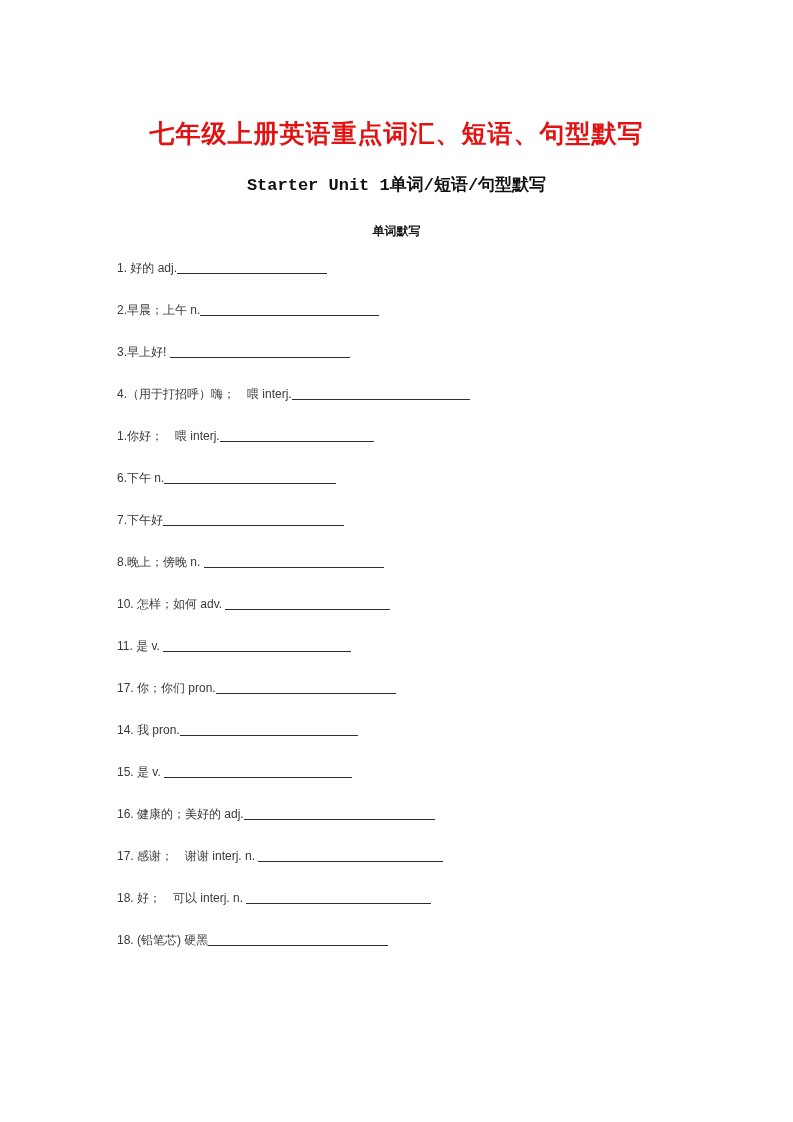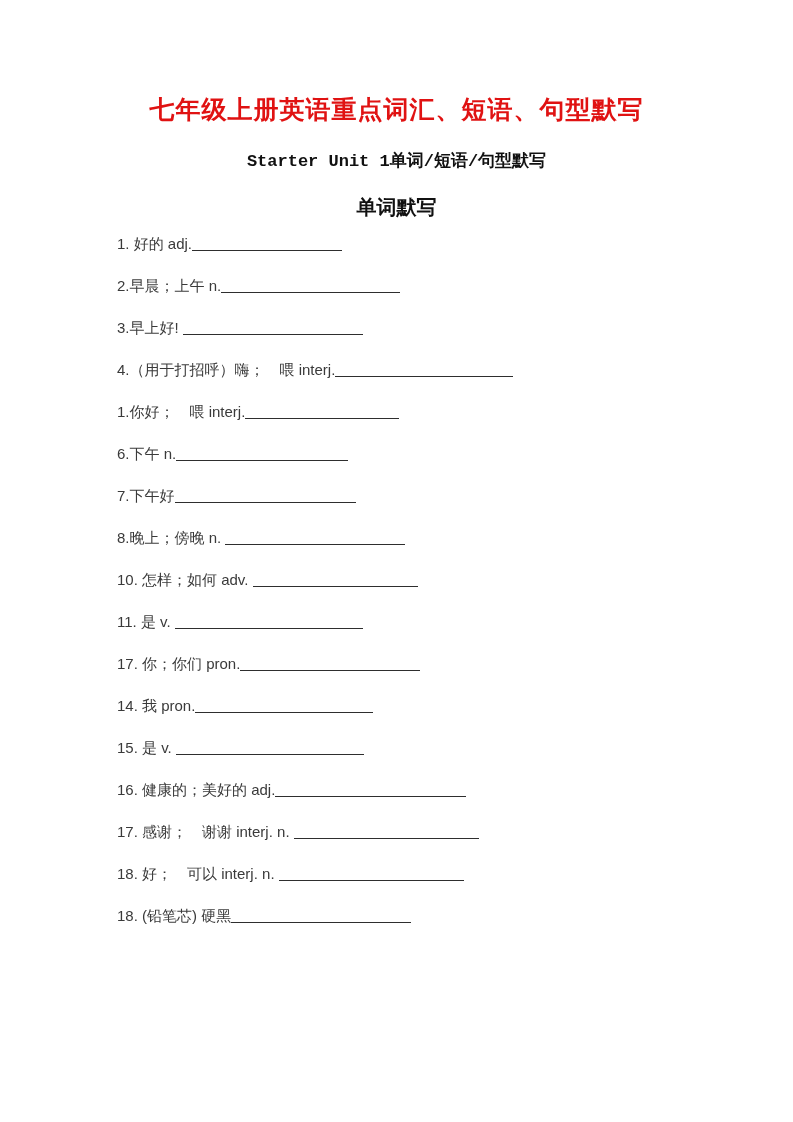--- a/index.html
+++ b/index.html
@@ -9,56 +9,56 @@
     height: 1122px;
     margin: 0 auto;
     overflow: hidden;
     font-family: "Liberation Sans", "DejaVu Sans", sans-serif;
     color: #000000;
   }
   .page {
     width: 793px;
     height: 1122px;
     background: #ffffff;
-    padding-top: 93px;
+    padding-top: 117px;
   }
   .doc-title {
     text-align: center;
     font-size: 25px;
     font-weight: bold;
     line-height: 33px;
     letter-spacing: 1px;
   }
   .doc-subtitle {
     text-align: center;
     font-size: 17px;
     font-weight: bold;
     line-height: 21px;
     margin-top: 25px;
     color: #111111;
     font-family: Liberation Mono, monospace;
   }
   .section-heading {
     text-align: center;
-    font-size: 20px;
+    font-size: 12px;
     font-weight: bold;
     line-height: 19px;
     margin-top: 26px;
     color: #111111;
   }
   .word-list {
     margin-top: 17px;
     margin-left: 117px;
     margin-right: 60px;
     list-style: none;
   }
   .word-item {
     height: 20px;
     margin-bottom: 22px;
-    font-size: 15px;
+    font-size: 12px;
     line-height: 20px;
     color: #3a3a3a;
     white-space: pre;
   }
   .item-text {
     white-space: pre-wrap;
     vertical-align: baseline;
   }
   .item-blank {
     display: inline-block;

